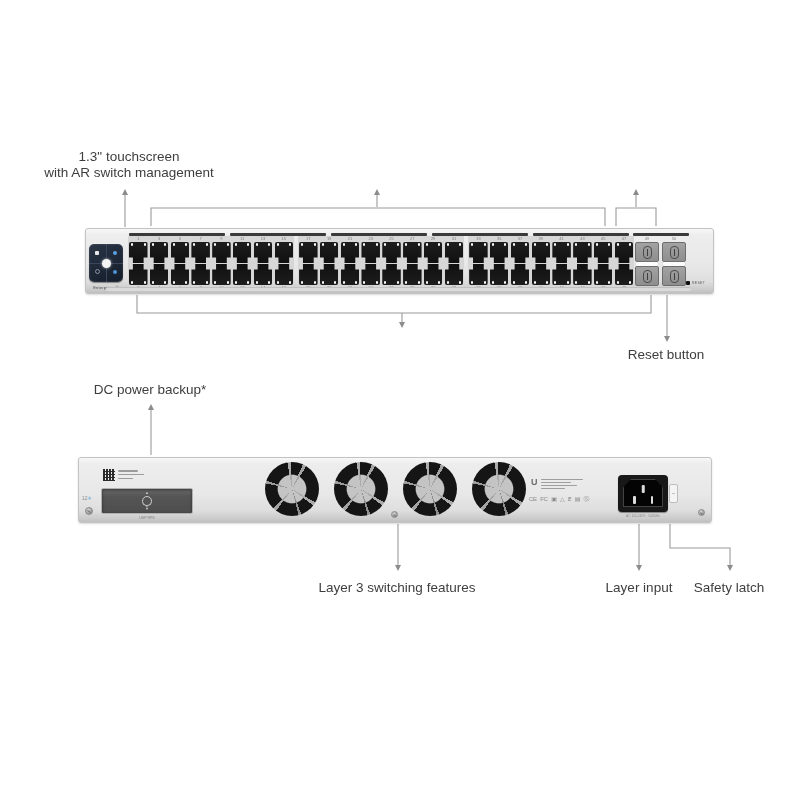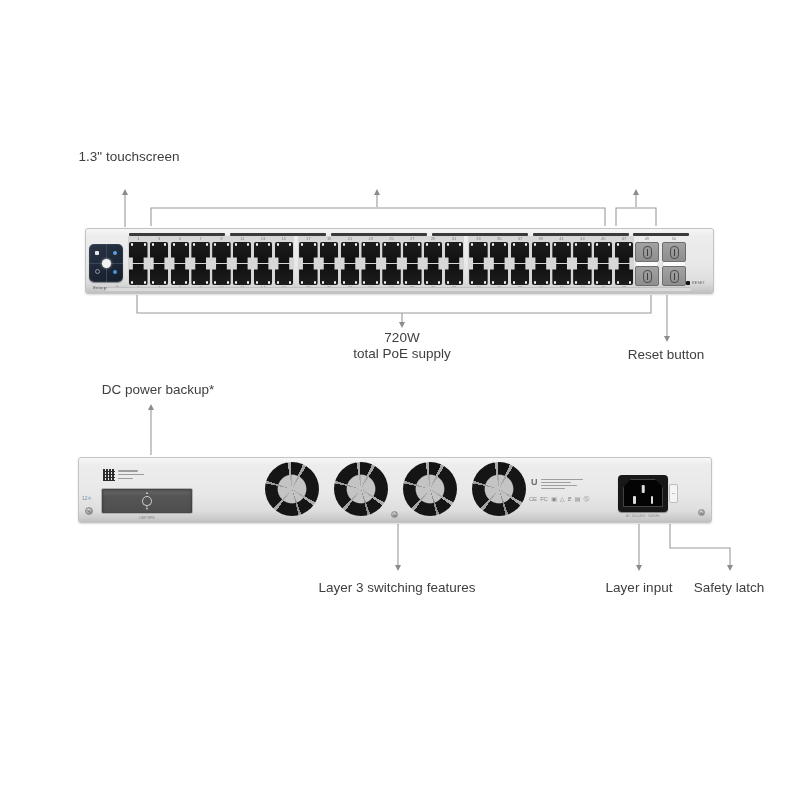--- a/index.html
+++ b/index.html
@@ -135,27 +135,24 @@
       <polygon points="664,336 670,336 667,342"></polygon>
       <polygon points="148,410 154,410 151,404"></polygon>
       <polygon points="395,565 401,565 398,571"></polygon>
       <polygon points="636,565 642,565 639,571"></polygon>
       <polygon points="727,565 733,565 730,571"></polygon>
     </g>
   </svg>
 
   <div class="callout" style="left:129px;top:149px">
     <div>1.3" touchscreen</div>
-  </div>
-  <div class="callout" style="left:402px;top:330px">
-    <div>720W</div>
-    <div>total PoE supply</div>
+    <div>with AR switch management</div>
   </div>
   <div class="callout" style="left:666px;top:347px">Reset button</div>
-  <div class="callout" style="left:158px;top:382px">DC power backup*</div>
+  <div class="callout" style="left:150px;top:382px">DC power backup*</div>
   <div class="callout" style="left:397px;top:580px">Layer 3 switching features</div>
   <div class="callout" style="left:639px;top:580px">Layer input</div>
   <div class="callout" style="left:729px;top:580px">Safety latch</div>
 
   <div class="chassis" style="left:85px;top:228px;width:629px;height:66px">
     <div class="screen">
       <span class="scr-ic scr-tl"></span>
       <span class="scr-ic scr-tr"></span>
       <span class="scr-ic scr-bl"></span>
       <span class="scr-ic scr-br"></span>

